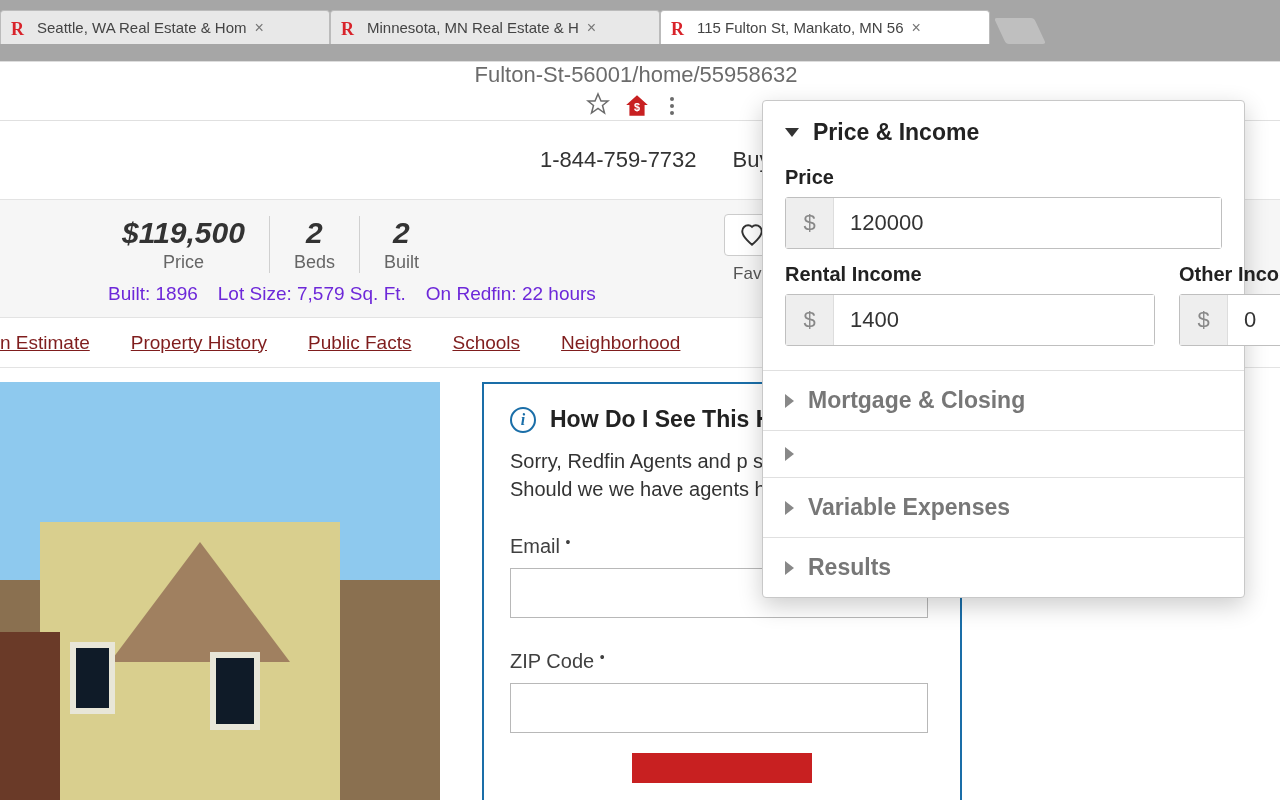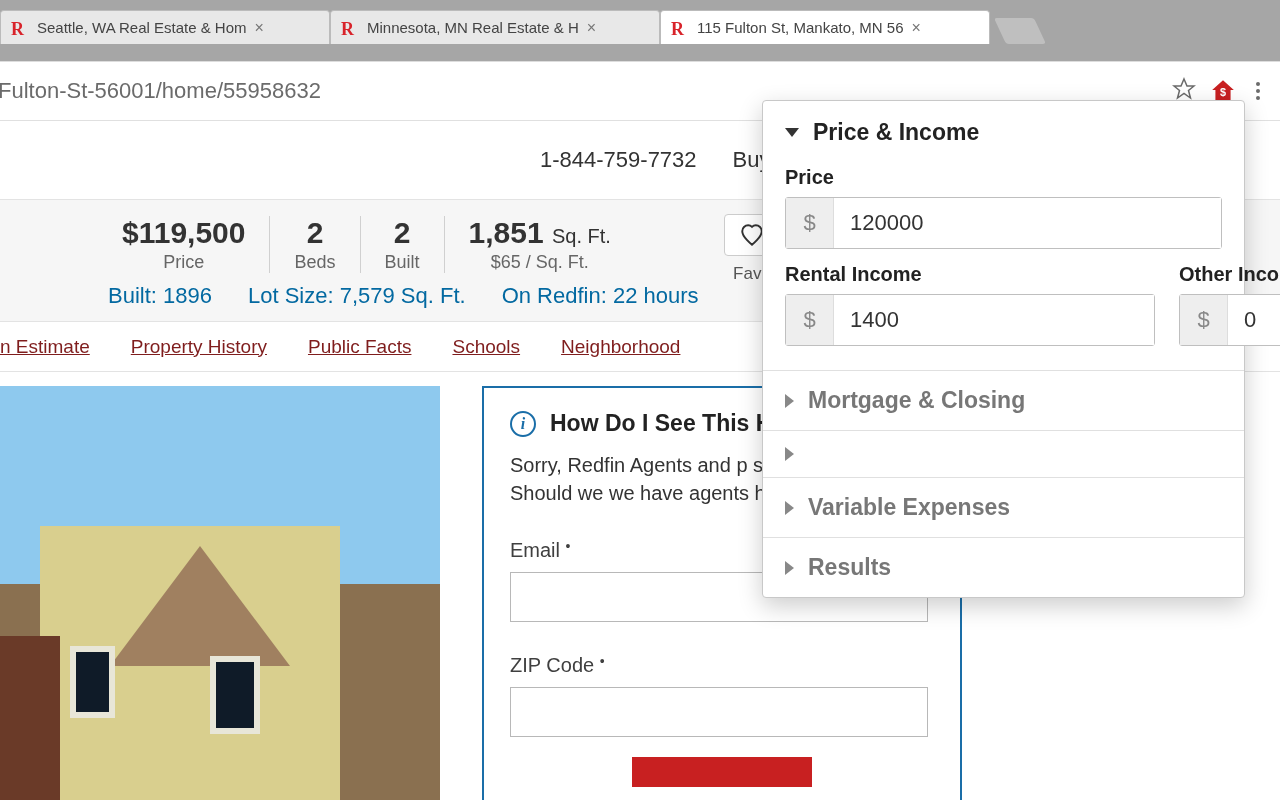--- a/index.html
+++ b/index.html
@@ -15,43 +15,43 @@
     font-size: 15px; color: #444; margin-right: 0;
     position: relative;
     border-top: 1px solid #bbb; border-left: 1px solid #bbb; border-right: 1px solid #bbb;
   }
   .tab.active { background: #fff; z-index: 2; }
   .tab .favicon { width: 18px; height: 18px; color: #d8232a; font-weight: 900; font-size: 18px; margin-right: 8px; font-family: Georgia, serif; }
   .tab .close { margin-left: 8px; font-size: 16px; color: #777; }
   .tab .title { white-space: nowrap; overflow: hidden; max-width: 260px; }
   .tab-new { width: 40px; height: 26px; background: #bfbfbf; margin-left: 10px; transform: skewX(25deg); border-radius: 3px; }
 
-  .omnibox-row { height: 60px; background: #fff; border-top: 1px solid #ddd; border-bottom: 1px solid #e0e0e0; display: flex; align-items: center; padding: 0 6px 0 0; }
+  .omnibox-row { height: 60px; background: #fff; border-top: 1px solid #ddd; border-bottom: 1px solid #e0e0e0; display: flex; align-items: center; padding: 0 6px 0 0; flex-direction: column; }
   .url-text { color: #6b6b6b; font-size: 22px; margin-left: -2px; flex: 1; white-space: nowrap; overflow: hidden; }
   .omnibox-actions { display: flex; align-items: center; gap: 14px; padding-right: 8px; }
   .star-icon svg { width: 24px; height: 24px; stroke: #6b6b6b; fill: none; stroke-width: 1.5; }
   .ext-icon { width: 26px; height: 26px; }
   .menu-dots { display: flex; flex-direction: column; gap: 3px; padding: 0 6px; }
   .menu-dots span { width: 4px; height: 4px; background: #6b6b6b; border-radius: 50%; }
 
   
   .page-header { height: 78px; display: flex; align-items: center; justify-content: flex-start; padding: 0 20px; }
   .phone { font-size: 22px; color: #333; margin-left: 520px; }
   .buy-link { font-size: 22px; color: #333; margin-left: 36px; }
 
   
   .stats-bar { background: #f6f6f6; border-top: 1px solid #e3e3e3; border-bottom: 1px solid #e3e3e3; padding: 16px 20px 12px 20px; position: relative; }
   .stats-row1 { display: flex; align-items: flex-start; }
   .stat { text-align: center; padding: 0 24px; border-right: 1px solid #d0d0d0; }
   .stat:first-child { padding-left: 102px; }
   .stat:last-of-type { border-right: none; }
-  .stat-val { font-size: 30px; font-weight: 600; color: #333; }
+  .stat-val { font-size: 30px; font-weight: 600; color: #333; font-style: italic; }
   .stat-val .sub { font-size: 20px; font-weight: 400; }
   .stat-lbl { font-size: 18px; color: #666; margin-top: 2px; }
-  .stats-row2 { display: flex; gap: 36px; font-size: 22px; color: #0369a1; margin-top: 10px; padding-left: 88px; }
+  .stats-row2 { display: flex; gap: 20px; font-size: 19px; color: #6d28d9; margin-top: 10px; padding-left: 88px; }
   .fav-btn { position: absolute; right: 500px; top: 14px; width: 56px; height: 42px; border: 1px solid #ccc; border-radius: 4px; background: #fff; display: flex; align-items: center; justify-content: center; }
   .fav-lbl { position: absolute; right: 500px; top: 64px; font-size: 17px; color: #555; width:56px; text-align:center; }
 
   
   .sub-nav { height: 50px; border-bottom: 1px solid #e3e3e3; display: flex; align-items: center; gap: 41px; padding-left: 0; font-size: 19px; color: #7f1d1d; text-decoration: underline; }
 
   
   .main { display: flex; padding-top: 14px; }
   .house-photo { width: 440px; height: 440px; background: linear-gradient(180deg, #8ec9ee 0%, #8ec9ee 45%, #8a7050 45%, #8a7050 100%); position: relative; overflow: hidden; }
   .house-shape { position: absolute; bottom: 0; left: 40px; width: 300px; height: 300px; background: #d9cf8e; }
@@ -147,24 +147,20 @@
       <div class="stat-lbl">Price</div>
     </div>
     <div class="stat">
       <div class="stat-val">2</div>
       <div class="stat-lbl">Beds</div>
     </div>
     <div class="stat">
       <div class="stat-val">2</div>
       <div class="stat-lbl">Built</div>
     </div>
-    <div class="stat">
-      <div class="stat-val"><span>1,851</span> <span class="sub">Sq. Ft.</span></div>
-      <div class="stat-lbl">$65 / Sq. Ft.</div>
-    </div>
   </div>
   <div class="stats-row2">
     <span>Built: 1896</span>
     <span>Lot Size: 7,579 Sq. Ft.</span>
     <span>On Redfin: 22 hours</span>
   </div>
   <div class="fav-btn">
     <svg width="28" height="26" viewBox="0 0 24 24">
         <path fill="none" stroke="#333" stroke-width="1.8" d="M12 21 C12 21 3 14 3 8.5 C3 5.5 5.5 3 8.5 3 C10.5 3 12 4.5 12 4.5 C12 4.5 13.5 3 15.5 3 C18.5 3 21 5.5 21 8.5 C21 14 12 21 12 21 Z"></path>
       </svg>

